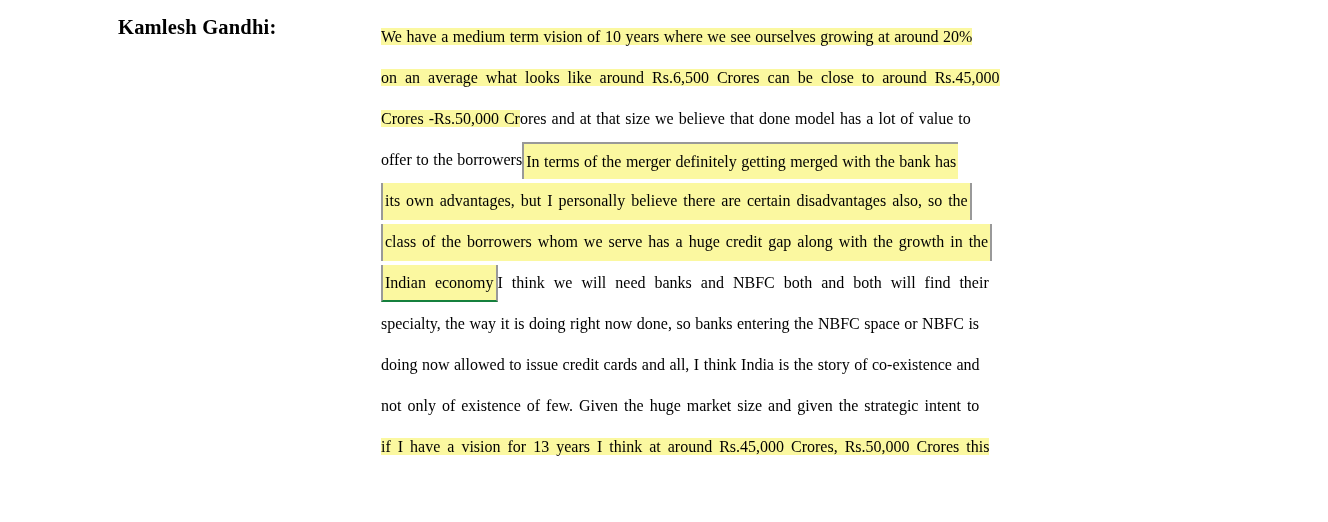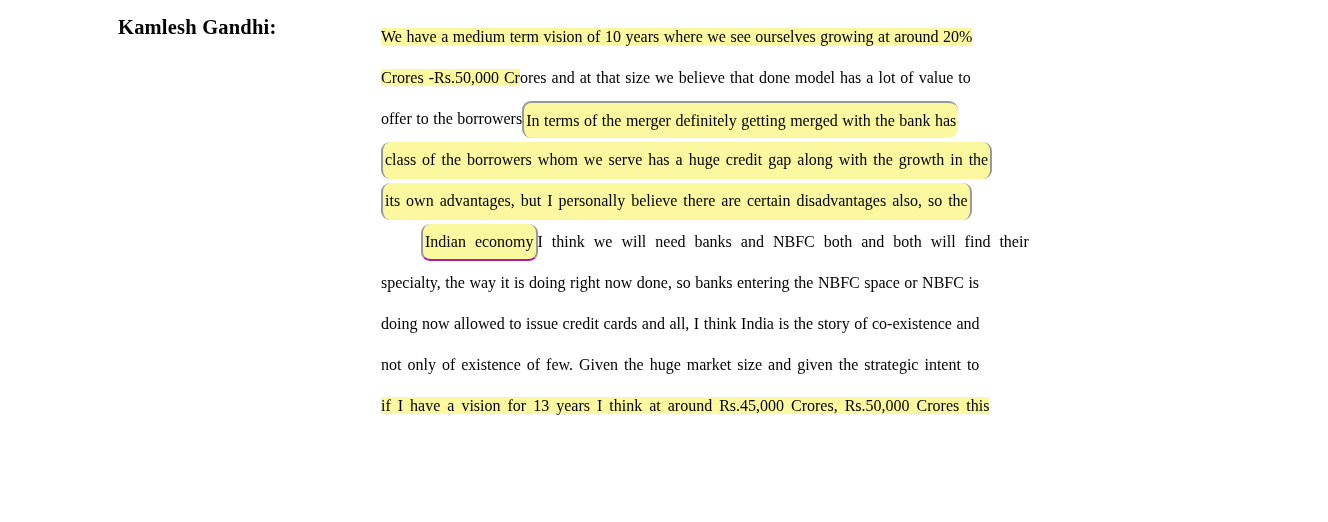--- a/index.html
+++ b/index.html
@@ -50,28 +50,26 @@
   .boxseg {
     display: inline-block;
     box-sizing: border-box;
     border-left: 2px solid #999999;
     border-right: 2px solid #999999;
     height: 37px;
     line-height: 35px;
     vertical-align: middle;
     margin-top: -2px;
     padding: 0 2px;
-    border-radius: 9px;
   }
   .boxseg.top {
     border-top: 2px solid #999999;
   }
   .boxseg.bottom {
-    border-bottom: 2px solid #a21caf;
-    margin-left: 40px;
+    border-bottom: 2px solid #15803d;
   }
   .boxseg.noright { border-right: none; }
   .w1 { word-spacing: 1.0px; }
   .w2 { word-spacing: 4.0px; }
   .w3 { word-spacing: 2.0px; }
   .w4 { word-spacing: 5.0px; }
   .w5 { word-spacing: 3.0px; }
   .w7 { word-spacing: 0.5px; }
 </style>
 </head>
@@ -80,35 +78,38 @@
 <div class="page">
 
   <div class="speaker">Kamlesh Gandhi:</div>
 
   <div class="body-col">
 
     <div class="line w7">
       <span class="hl">We have a medium term vision of 10 years where we see ourselves growing at around 20%</span>
     </div>
 
+    <div class="line w2">
+      <span class="hl">on an average what looks like around Rs.6,500 Crores can be close to around Rs.45,000</span>
+    </div>
 
     <div class="line w1">
       <span class="hl">Crores -Rs.50,000 Cr</span><span>ores and at that size we believe that done model has a lot of value to</span>
     </div>
 
     <div class="line w7">
       <span>offer to the borrowers</span><span class="boxseg top noright hl">In terms of the merger definitely getting merged with the bank has</span>
     </div>
 
     <div class="line w3">
-      <span class="boxseg hl">class of the borrowers whom we serve has a huge credit gap along with the growth in the</span>
+      <span class="boxseg hl">its own advantages, but I personally believe there are certain disadvantages also, so the</span>
     </div>
 
     <div class="line w3">
-      <span class="boxseg hl">its own advantages, but I personally believe there are certain disadvantages also, so the</span>
+      <span class="boxseg hl">class of the borrowers whom we serve has a huge credit gap along with the growth in the</span>
     </div>
 
     <div class="line w4">
       <span class="boxseg bottom hl">Indian economy</span><span>I think we will need banks and NBFC both and both will find their</span>
     </div>
 
     <div class="line w7">
       <span>specialty, the way it is doing right now done, so banks entering the NBFC space or NBFC is</span>
     </div>
 

